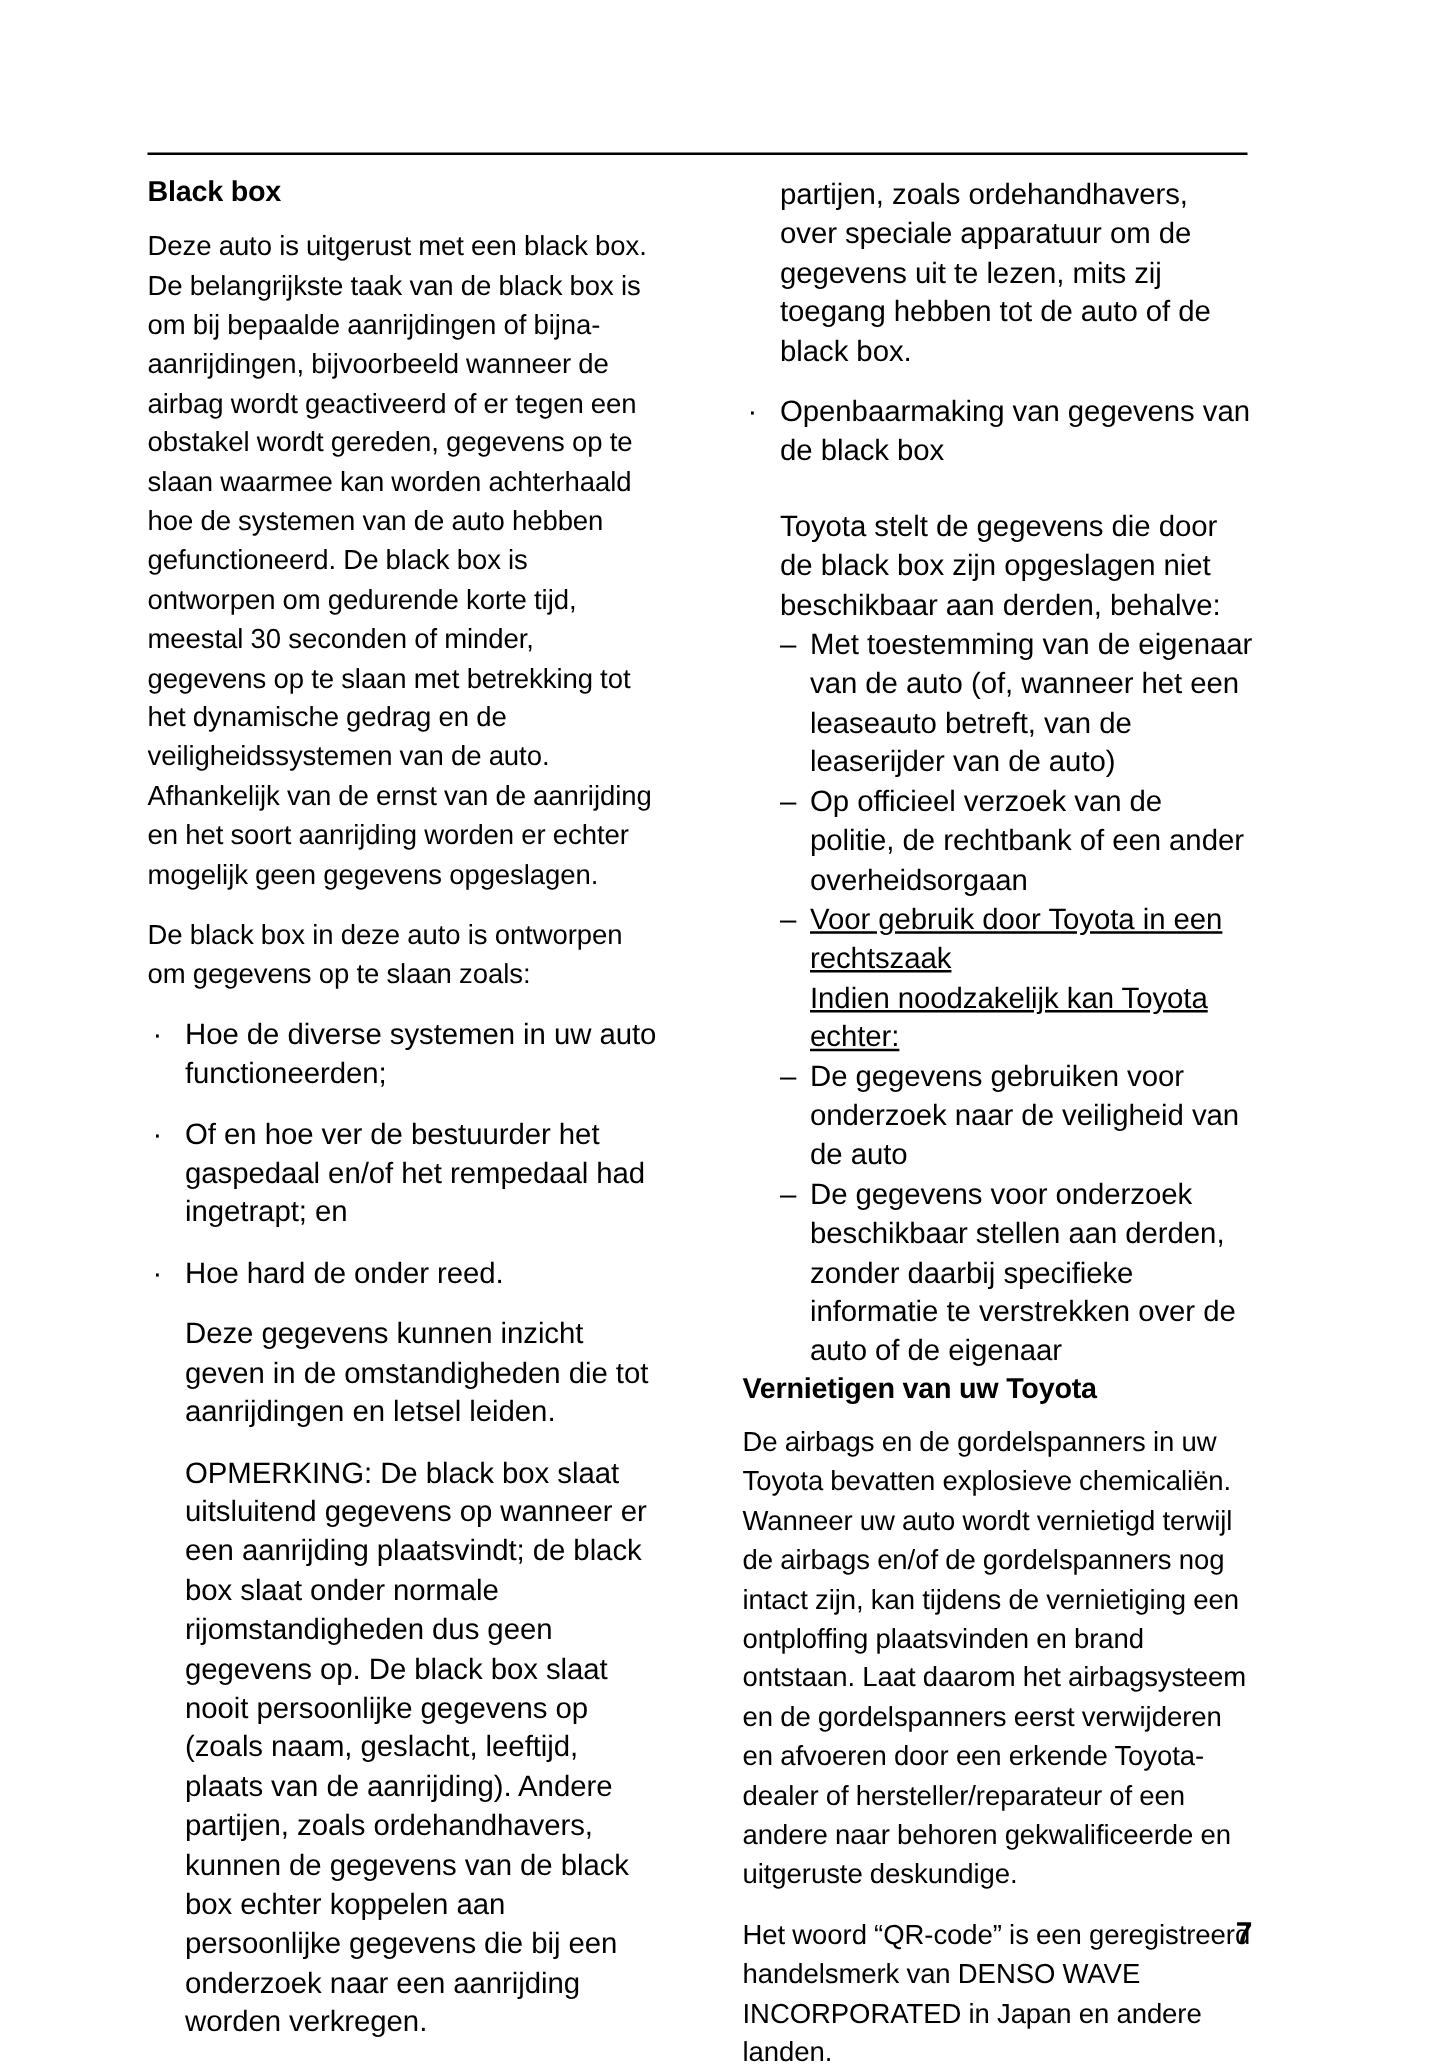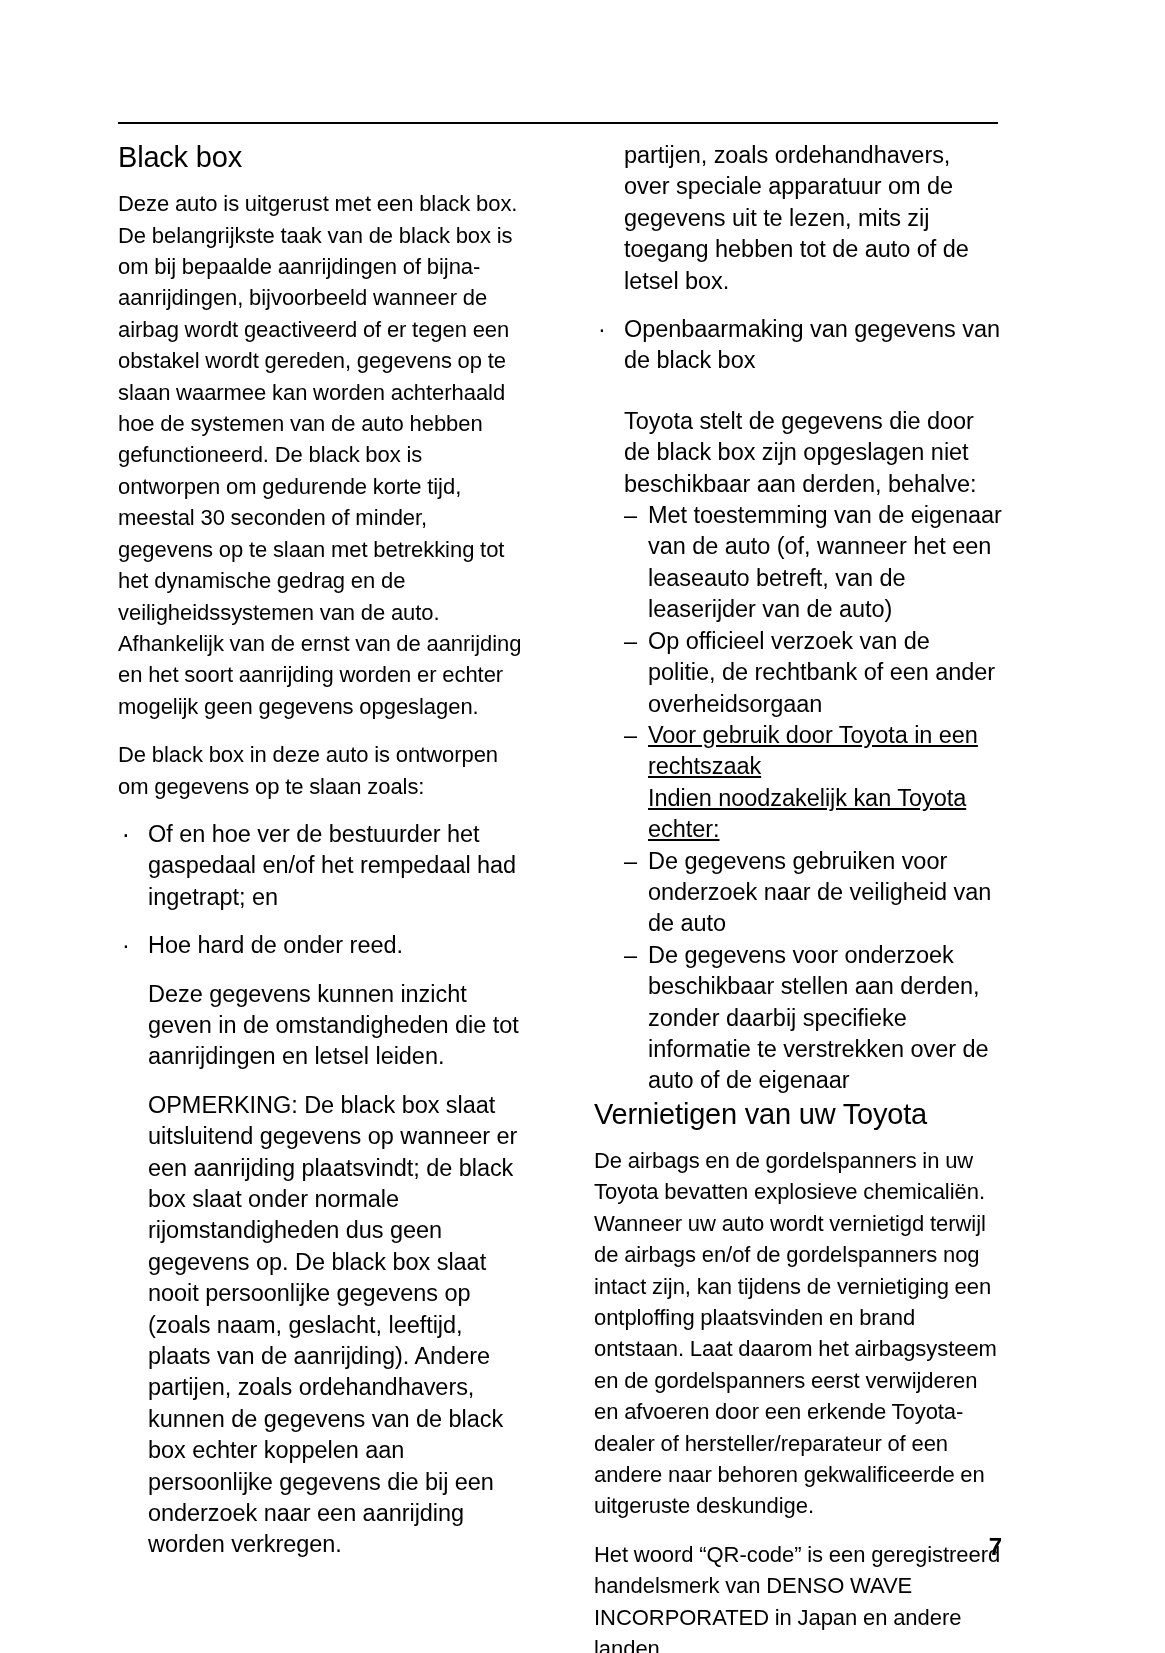--- a/index.html
+++ b/index.html
@@ -39,22 +39,22 @@
     display: flex;
     gap: 68px;
   }
   .col {
     width: 408px;
     box-sizing: border-box;
   }
   .col-right { width: 408px; }
 
   h2.section-heading {
-    font-size: 29px;
-    font-weight: normal;
+    font-size: 23px;
+    font-weight: bold;
     line-height: 1.18;
     margin: 0 0 14px 0;
     letter-spacing: -0.2px;
   }
   h2.section-heading.tight-top { }
 
   p.body-text {
     font-size: 22px;
     line-height: 31.4px;
     margin: 0 0 17px 0;
@@ -136,40 +136,41 @@
 
       <h2 class="section-heading">Black box</h2>
 
       <p class="body-text">Deze auto is uitgerust met een black box. De belangrijkste taak van de black box is om bij bepaalde aanrijdingen of bijna-aanrijdingen, bijvoorbeeld wanneer de airbag wordt geactiveerd of er tegen een obstakel wordt gereden, gegevens op te slaan waarmee kan worden achterhaald hoe de systemen van de auto hebben gefunctioneerd. De black box is ontworpen om gedurende korte tijd, meestal 30 seconden of minder, gegevens op te slaan met betrekking tot het dynamische gedrag en de veiligheidssystemen van de auto. Afhankelijk van de ernst van de aanrijding en het soort aanrijding worden er echter mogelijk geen gegevens opgeslagen.</p>
 
       <p class="body-text">De black box in deze auto is ontworpen om gegevens op te slaan zoals:</p>
 
       <ul class="bullets">
         <li>
           <span class="bullet-dot">·</span>
+          <span>Hoe de diverse systemen in uw auto functioneerden;</span>
         </li>
         <li>
           <span class="bullet-dot">·</span>
           <span>Of en hoe ver de bestuurder het gaspedaal en/of het rempedaal had ingetrapt; en</span>
         </li>
         <li class="no-gap">
           <span class="bullet-dot">·</span>
           <span>Hoe hard de onder reed.</span>
         </li>
       </ul>
 
       <p class="sub-para" style="margin-top:17px;">Deze gegevens kunnen inzicht geven in de omstandigheden die tot aanrijdingen en letsel leiden.</p>
 
       <p class="sub-para">OPMERKING: De black box slaat uitsluitend gegevens op wanneer er een aanrijding plaatsvindt; de black box slaat onder normale rijomstandigheden dus geen gegevens op. De black box slaat nooit persoonlijke gegevens op (zoals naam, geslacht, leeftijd, plaats van de aanrijding). Andere partijen, zoals ordehandhavers, kunnen de gegevens van de black box echter koppelen aan persoonlijke gegevens die bij een onderzoek naar een aanrijding worden verkregen.</p>
 
     </div>
 
     <div class="col col-right">
 
-      <p class="sub-para">partijen, zoals ordehandhavers, over speciale apparatuur om de gegevens uit te lezen, mits zij toegang hebben tot de auto of de letsel box.</p>
+      <p class="sub-para">partijen, zoals ordehandhavers, over speciale apparatuur om de gegevens uit te lezen, mits zij toegang hebben tot de auto of de black box.</p>
 
       <ul class="bullets">
         <li class="no-gap">
           <span class="bullet-dot">·</span>
           <span>Openbaarmaking van gegevens van de black box</span>
         </li>
       </ul>
 
       <p class="sub-para" style="margin-top:29px; margin-bottom:0;">Toyota stelt de gegevens die door de black box zijn opgeslagen niet beschikbaar aan derden, behalve:</p>
 

